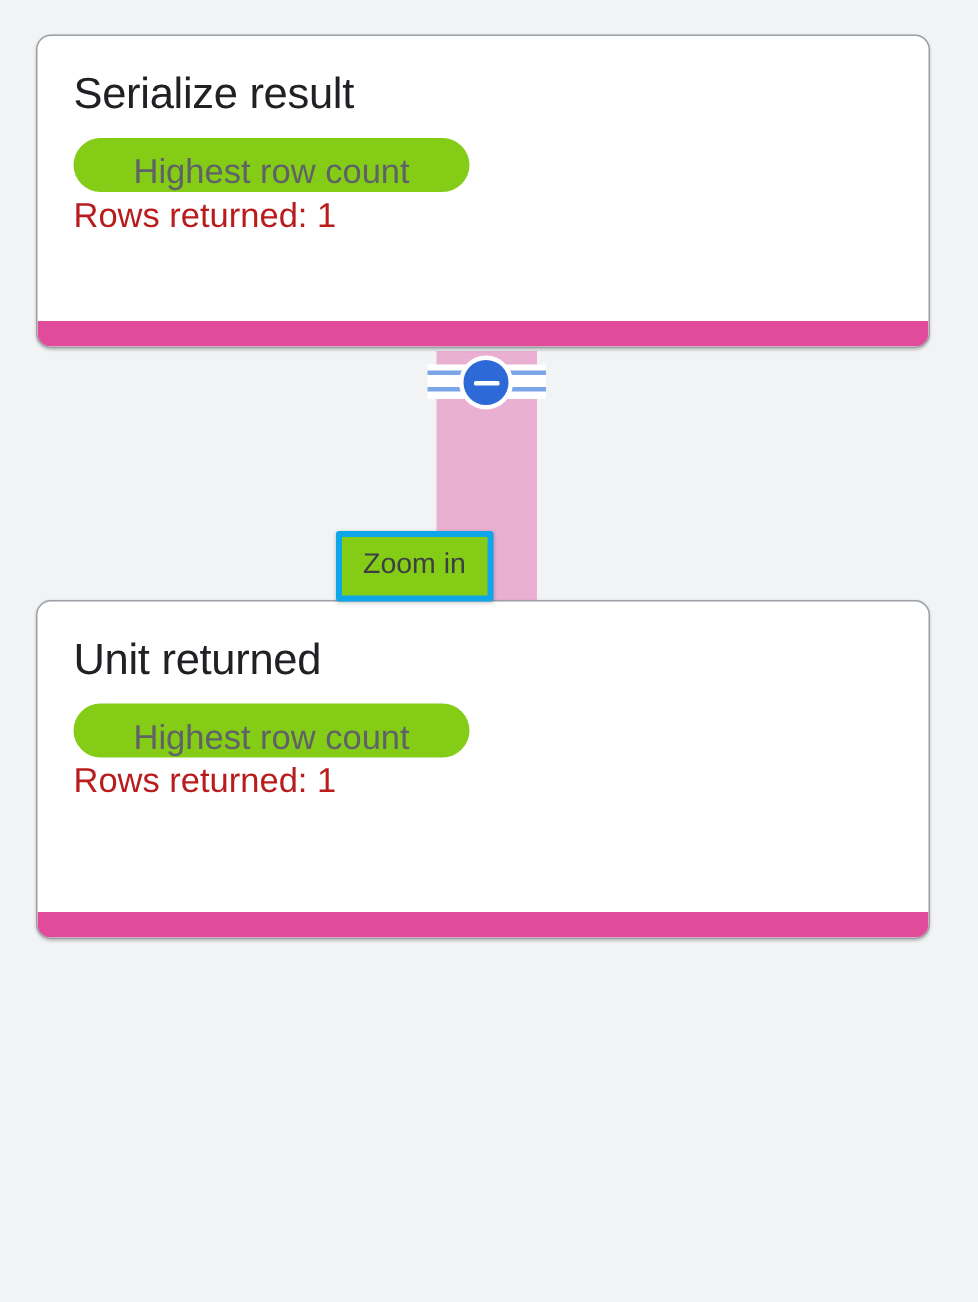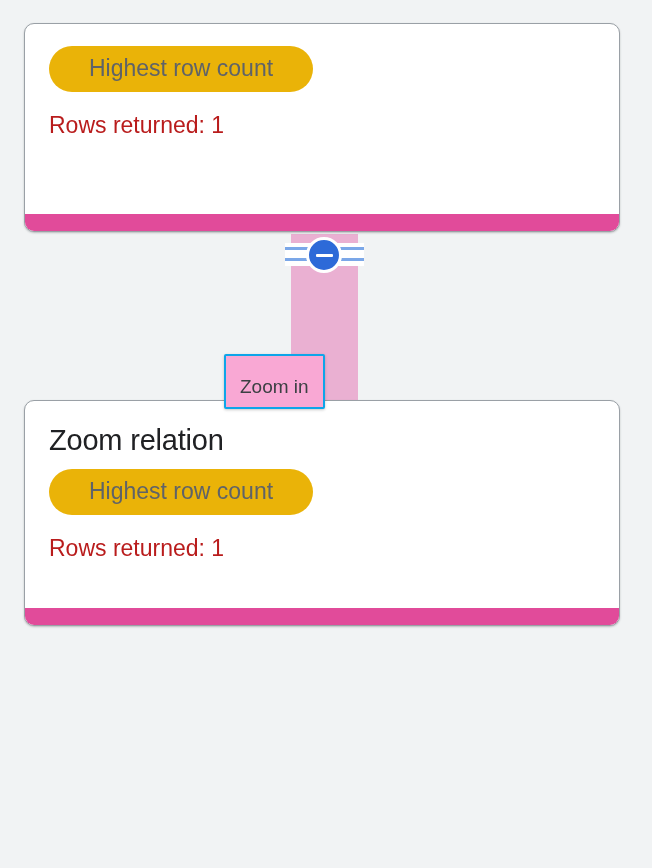--- a/index.html
+++ b/index.html
@@ -69,23 +69,23 @@
     border-radius: 1px;
     background: #ffffff;
     display: block;
   }
 
   
   .tooltip {
     position: absolute;
     left: 224px;
     top: 354px;
-    padding: 20px 14px 9px 14px;
-    background: #f9a8d4;
-    border: 2px solid #0ea5e9;
+    padding: 8px 14px 9px 14px;
+    background: #84cc16;
+    border: 4px solid #0ea5e9;
     border-radius: 2px;
     color: #3c4043;
     font-size: 19px;
     line-height: 22px;
     white-space: nowrap;
     box-shadow: 0 1px 3px rgba(0,0,0,0.22);
     z-index: 40;
   }
 
   
@@ -112,27 +112,27 @@
     font-size: 29px;
     line-height: 34px;
     font-weight: 400;
     color: #202124;
     letter-spacing: -0.2px;
     margin: 0 0 12px 0;
   }
 
   .node-badge {
     display: inline-block;
-    background: #eab308;
+    background: #84cc16;
     color: #5f6368;
     font-size: 23px;
     line-height: 27px;
-    padding: 9px 40px 10px 40px;
+    padding: 9px 40px 0 40px;
     border-radius: 24px;
-    margin: 0 0 19px 0;
+    margin: 0 0 1px 0;
   }
 
   .node-meta {
     font-size: 23px;
     line-height: 28px;
     color: #b91c1c;
     margin: 0;
   }
 
   .node-accent {
@@ -157,28 +157,29 @@
   </div>
 
   <div class="collapse-toggle">
     <span class="minus"></span>
   </div>
 
   <div class="tooltip">Zoom in</div>
 
   <div class="node node-1">
     <div class="node-body">
+      <div class="node-title">Serialize result</div>
       <div class="node-badge">Highest row count</div>
       <div class="node-meta">Rows returned: 1</div>
     </div>
     <div class="node-accent"></div>
   </div>
 
   <div class="node node-2">
     <div class="node-body">
-      <div class="node-title">Zoom relation</div>
+      <div class="node-title">Unit returned</div>
       <div class="node-badge">Highest row count</div>
       <div class="node-meta">Rows returned: 1</div>
     </div>
     <div class="node-accent"></div>
   </div>
 
 </div>
 
 </body></html>

